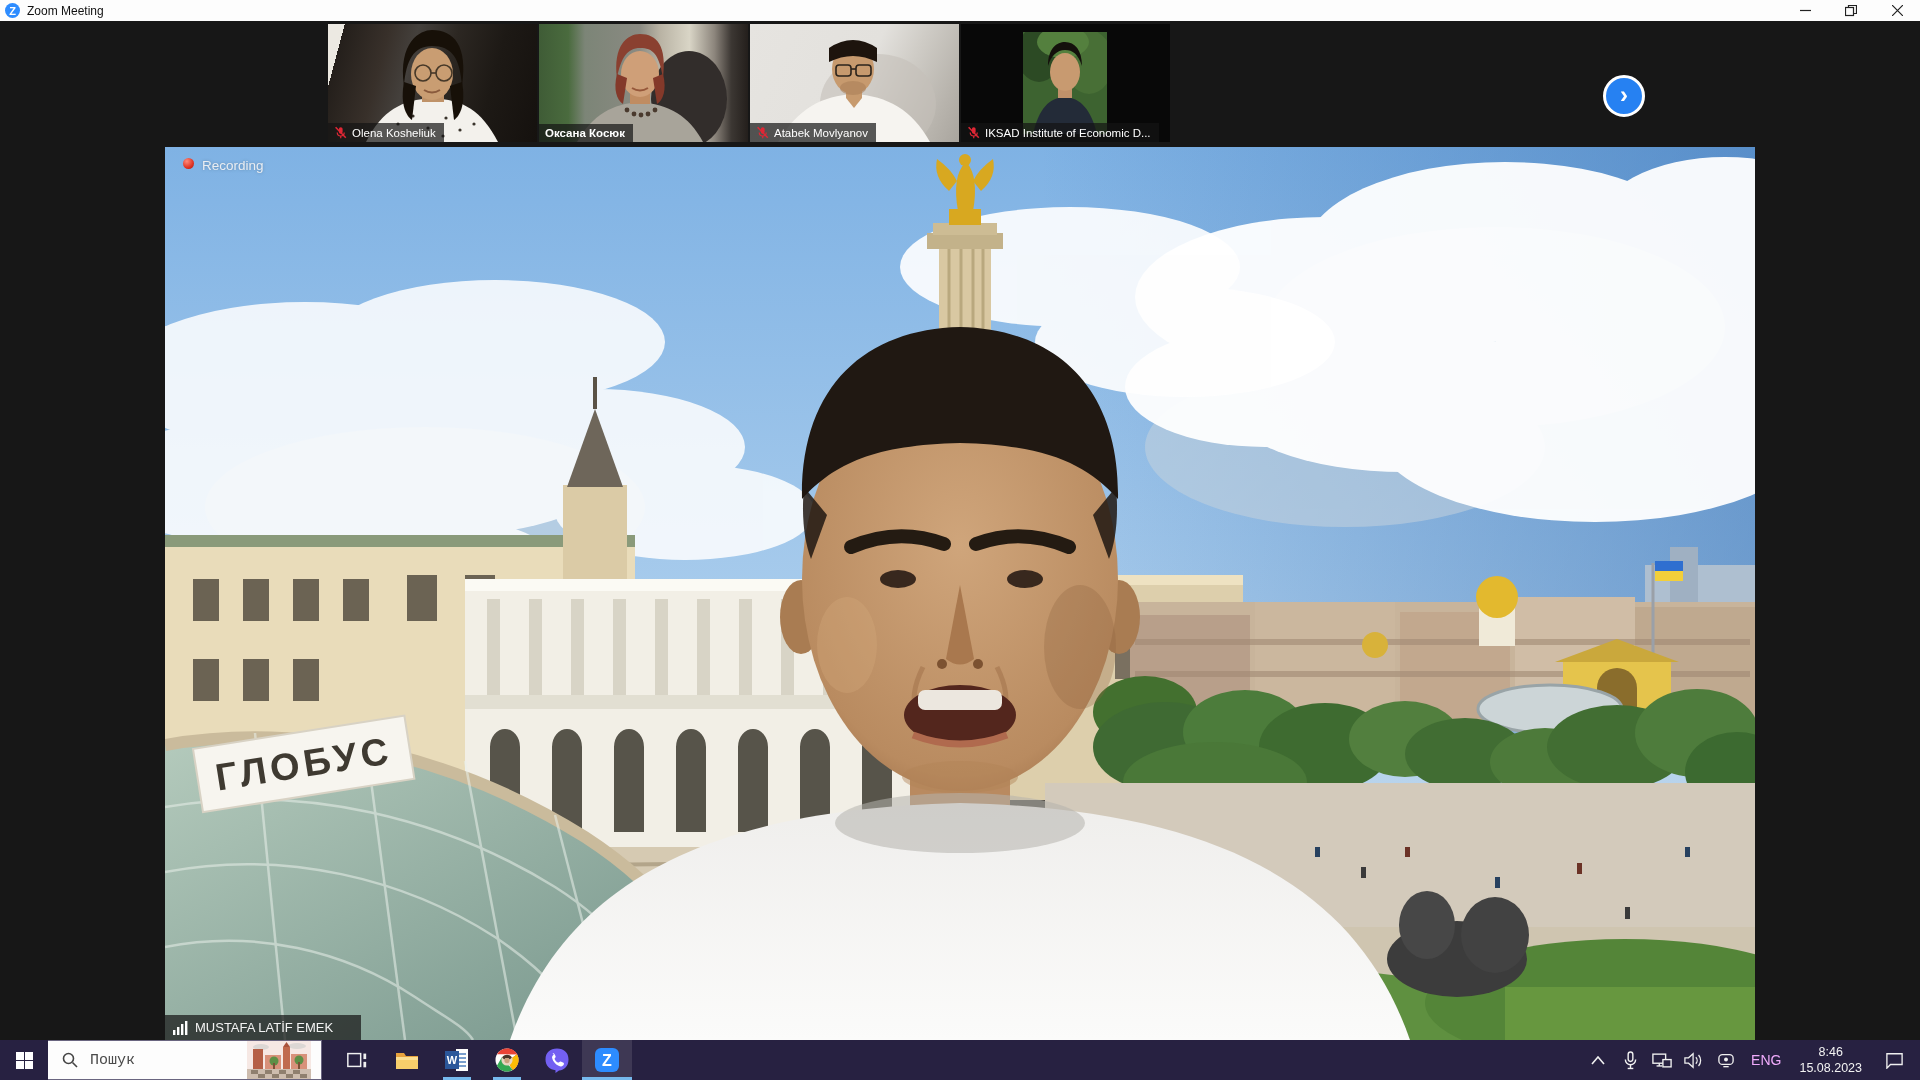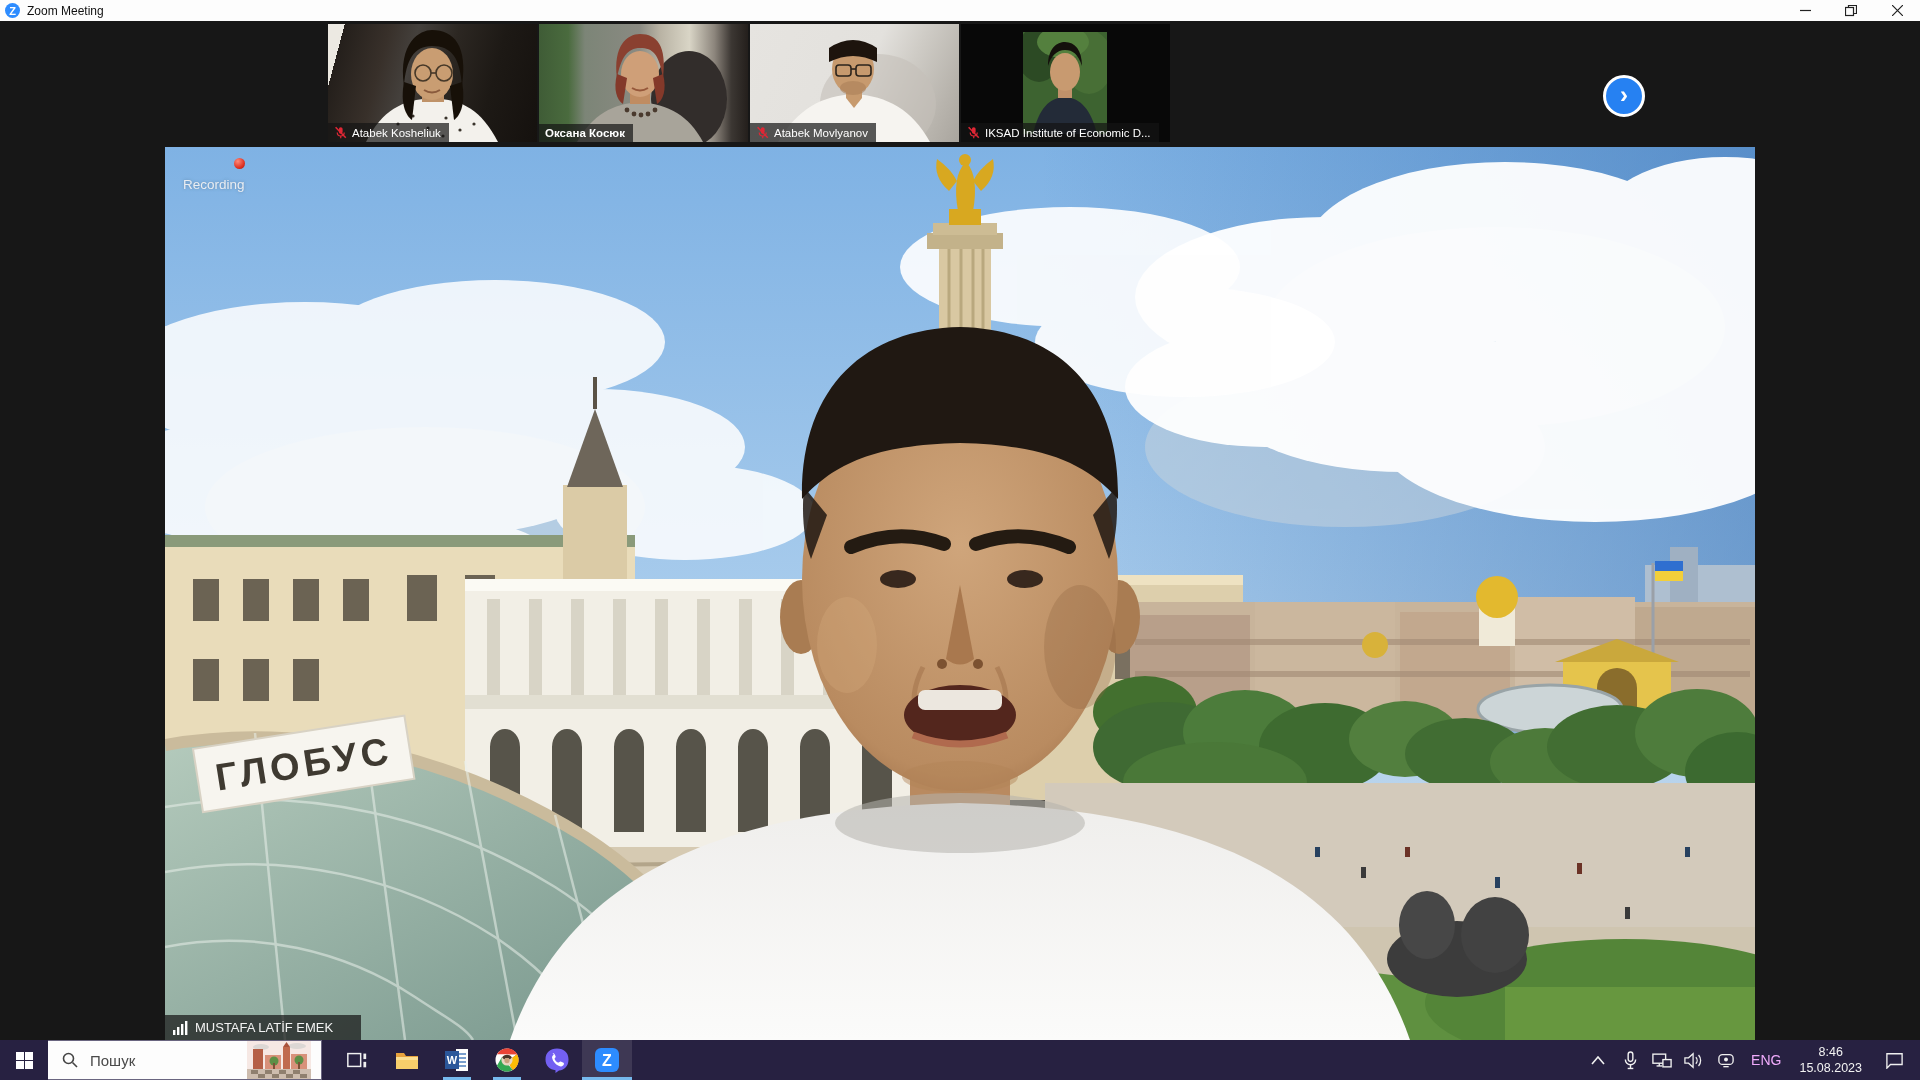--- a/index.html
+++ b/index.html
@@ -42,35 +42,35 @@
   .avatar-frame{position:absolute;left:62px;top:8px;width:84px;height:102px;overflow:hidden;}
 
   .next-btn{position:absolute;left:1603px;top:54px;width:42px;height:42px;border-radius:50%;
             background:#2681f2;border:3px solid #fff;color:#fff;display:flex;align-items:center;
             justify-content:center;font-size:24px;font-weight:bold;line-height:1;padding-bottom:2px;
             cursor:pointer;z-index:5;}
 
   
   .main-video{position:absolute;left:165px;top:126px;width:1590px;height:893px;background:#8fb9e2;overflow:hidden;}
   .main-video > svg.scene{position:absolute;left:0;top:0;width:100%;height:100%;display:block;}
-  .rec-badge{position:absolute;left:18px;top:11px;display:flex;align-items:flex-end;gap:8px;
-             color:#e9edf2;font-size:13.5px;text-shadow:0 0 3px rgba(80,110,140,.6);flex-direction:column;}
+  .rec-badge{position:absolute;left:18px;top:11px;display:flex;align-items:flex-start;gap:8px;
+             color:#e9edf2;font-size:13.5px;text-shadow:0 0 3px rgba(80,110,140,.6);}
   .rec-dot{width:11px;height:11px;border-radius:50%;
            background:radial-gradient(circle at 35% 30%,#ff8a7a,#e03424 60%,#a81406);}
   .speaker-tag{position:absolute;left:0;bottom:0;display:flex;align-items:center;gap:7px;
                background:rgba(22,22,22,.72);color:#f2f2f2;font-size:13px;padding:5px 28px 5px 8px;}
 
   
   .taskbar{position:absolute;left:0;top:1040px;width:1920px;height:40px;background:#272141;
            display:flex;align-items:stretch;z-index:40;}
   .tb-start{width:48px;display:flex;align-items:center;justify-content:center;}
   .search-box{width:274px;background:#fdfdfd;display:flex;align-items:center;border:1px solid #6a6580;border-left:none;}
   .search-box svg{margin:0 10px 0 14px;flex:none;}
   .search-box input{border:none;outline:none;flex:1;font-size:15px;color:#404040;background:transparent;
-                    font-family:Liberation Sans, sans-serif;min-width:0;}
+                    font-family:Liberation Mono, monospace;min-width:0;}
   .search-box input::placeholder{color:#4a4a4a;opacity:1;}
   .search-art{width:64px;height:38px;flex:none;}
   .task-btns{display:flex;margin-left:10px;}
   .task-btn{position:relative;width:50px;display:flex;align-items:center;justify-content:center;}
   .task-btn.running::after{content:"";position:absolute;bottom:0;left:11px;width:28px;height:3px;background:#76b9ed;}
   .task-btn.active{background:#3e3854;}
   .task-btn.active::after{left:0;width:50px;}
   .app-ico{width:26px;height:26px;display:block;}
   .tray{margin-left:auto;display:flex;align-items:center;gap:6px;padding-right:6px;}
   .tray-ico{width:26px;height:28px;display:flex;align-items:center;justify-content:center;}
@@ -133,21 +133,21 @@
           <line x1="103" y1="49" x2="108" y2="49" stroke="#463828" stroke-width="1.6"></line>
           <path d="M96,66 Q104,71 112,66" stroke="#8a5a3c" stroke-width="2" fill="none"></path>
         </svg>
         <div class="name-tag">
           <svg width="13" height="13" viewBox="0 0 16 16">
             <rect x="6" y="1.5" width="4.6" height="8" rx="2.3" fill="#e02735"></rect>
             <path d="M4 8 a4.3 4.3 0 0 0 8.6 0" fill="none" stroke="#e02735" stroke-width="1.5"></path>
             <line x1="8.3" y1="12.4" x2="8.3" y2="15" stroke="#e02735" stroke-width="1.5"></line>
             <line x1="2" y1="1.5" x2="14.5" y2="14.5" stroke="#e02735" stroke-width="1.8"></line>
             </svg>
-          <span>Atabek Kosheliuk</span>
+          <span>Olena Kosheliuk</span>
         </div>
       </div>
 
       <div class="tile tile-bg2">
         <svg class="person" viewBox="0 0 209 118">
           <ellipse cx="150" cy="75" rx="38" ry="48" fill="#322d2b"></ellipse>
           <path d="M38,118 C54,90 74,80 100,78 C130,80 150,92 164,118 Z" fill="#a8a49a"></path>
           <rect x="91" y="62" width="20" height="18" fill="#c08c62"></rect>
           <ellipse cx="101" cy="50" rx="19" ry="23" fill="#cf9f78"></ellipse>
           <path d="M78,54 C74,22 88,10 101,10 C118,10 128,22 124,54 C120,30 114,24 101,24 C88,24 82,34 78,54 Z" fill="#8a4030"></path>

